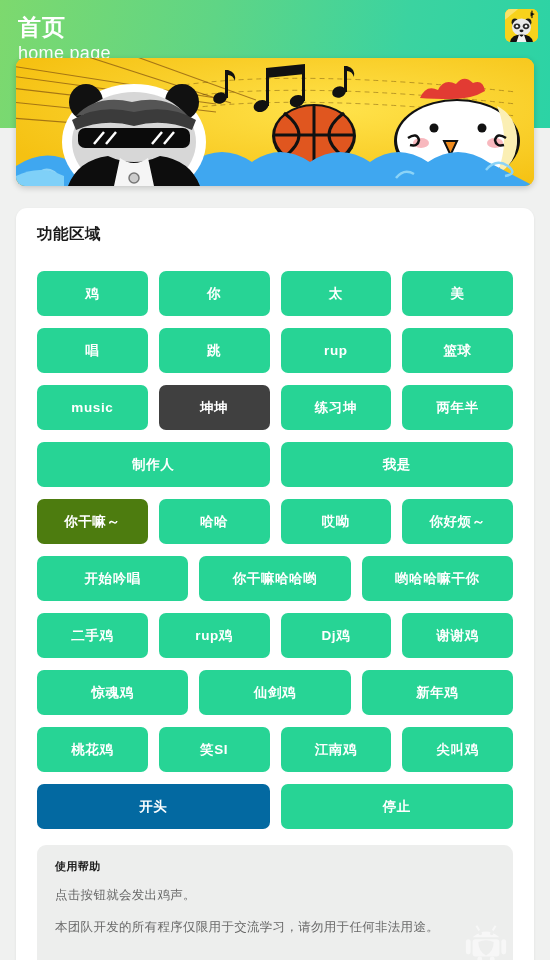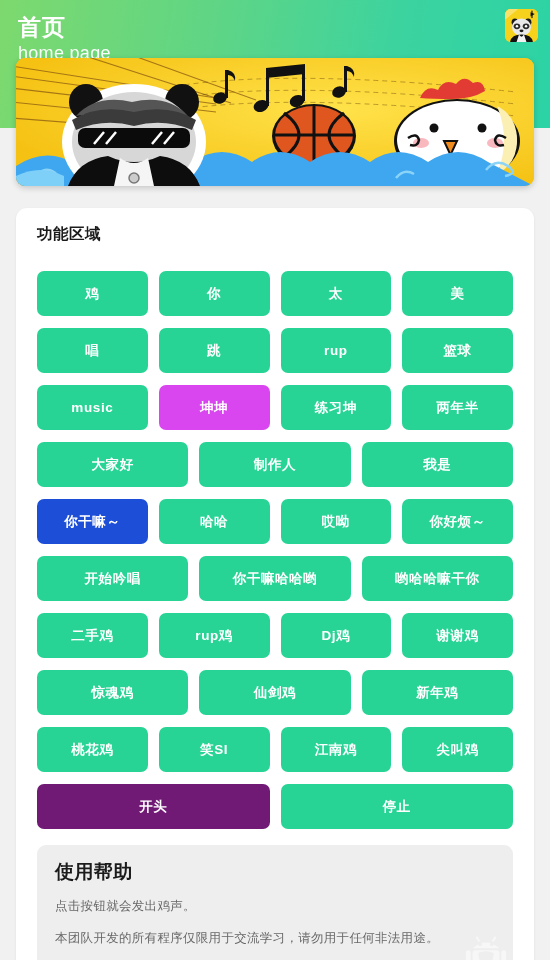--- a/index.html
+++ b/index.html
@@ -111,21 +111,21 @@
   
   .help {
     position: relative;
     margin-top: 16px;
     background: #EDEEED;
     border-radius: 9px;
     padding: 14px 18px 18px 18px;
     overflow: hidden;
   }
   .help-title {
-    font-size: 19px;
+    font-size: 11px;
     font-weight: bold;
     color: #1b1b1b;
     margin-bottom: 12px;
     letter-spacing: 0.4px;
   }
   .help-line {
     font-size: 12.5px;
     color: #686868;
     line-height: 1.5;
     margin-bottom: 13px;
@@ -299,31 +299,30 @@
         <button class="gbtn" style="background: rgb(39, 212, 149);">美</button>
       </div>
       <div class="btn-row">
         <button class="gbtn" style="background: rgb(39, 212, 149);">唱</button>
         <button class="gbtn" style="background: rgb(39, 212, 149);">跳</button>
         <button class="gbtn" style="background: rgb(39, 212, 149);">rup</button>
         <button class="gbtn" style="background: rgb(39, 212, 149);">篮球</button>
       </div>
       <div class="btn-row">
         <button class="gbtn" style="background: rgb(39, 212, 149);">music</button>
-        <button class="gbtn" style="background: #d946ef;">坤坤</button>
+        <button class="gbtn" style="background: #404040;">坤坤</button>
         <button class="gbtn" style="background: rgb(39, 212, 149);">练习坤</button>
         <button class="gbtn" style="background: rgb(39, 212, 149);">两年半</button>
       </div>
       <div class="btn-row">
-        <button class="gbtn" style="background: rgb(39, 212, 149);">大家好</button>
         <button class="gbtn" style="background: rgb(39, 212, 149);">制作人</button>
         <button class="gbtn" style="background: rgb(39, 212, 149);">我是</button>
       </div>
       <div class="btn-row">
-        <button class="gbtn" style="background: #1d4ed8;">你干嘛～</button>
+        <button class="gbtn" style="background: #4d7c0f;">你干嘛～</button>
         <button class="gbtn" style="background: rgb(39, 212, 149);">哈哈</button>
         <button class="gbtn" style="background: rgb(39, 212, 149);">哎呦</button>
         <button class="gbtn" style="background: rgb(39, 212, 149);">你好烦～</button>
       </div>
       <div class="btn-row">
         <button class="gbtn" style="background: rgb(39, 212, 149);">开始吟唱</button>
         <button class="gbtn" style="background: rgb(39, 212, 149);">你干嘛哈哈哟</button>
         <button class="gbtn" style="background: rgb(39, 212, 149);">哟哈哈嘛干你</button>
       </div>
       <div class="btn-row">
@@ -337,21 +336,21 @@
         <button class="gbtn" style="background: rgb(39, 212, 149);">仙剑鸡</button>
         <button class="gbtn" style="background: rgb(39, 212, 149);">新年鸡</button>
       </div>
       <div class="btn-row">
         <button class="gbtn" style="background: rgb(39, 212, 149);">桃花鸡</button>
         <button class="gbtn" style="background: rgb(39, 212, 149);">笑SI</button>
         <button class="gbtn" style="background: rgb(39, 212, 149);">江南鸡</button>
         <button class="gbtn" style="background: rgb(39, 212, 149);">尖叫鸡</button>
       </div>
       <div class="btn-row">
-        <button class="gbtn" style="background: #701a75;">开头</button>
+        <button class="gbtn" style="background: #0369a1;">开头</button>
         <button class="gbtn" style="background: rgb(39, 212, 149);">停止</button>
       </div>
     </div>
 
   <div class="help">
     <div class="help-title">使用帮助</div>
     <div class="help-line">点击按钮就会发出鸡声。</div>
     <div class="help-line">本团队开发的所有程序仅限用于交流学习，请勿用于任何非法用途。</div>
 
     <div class="watermark">

